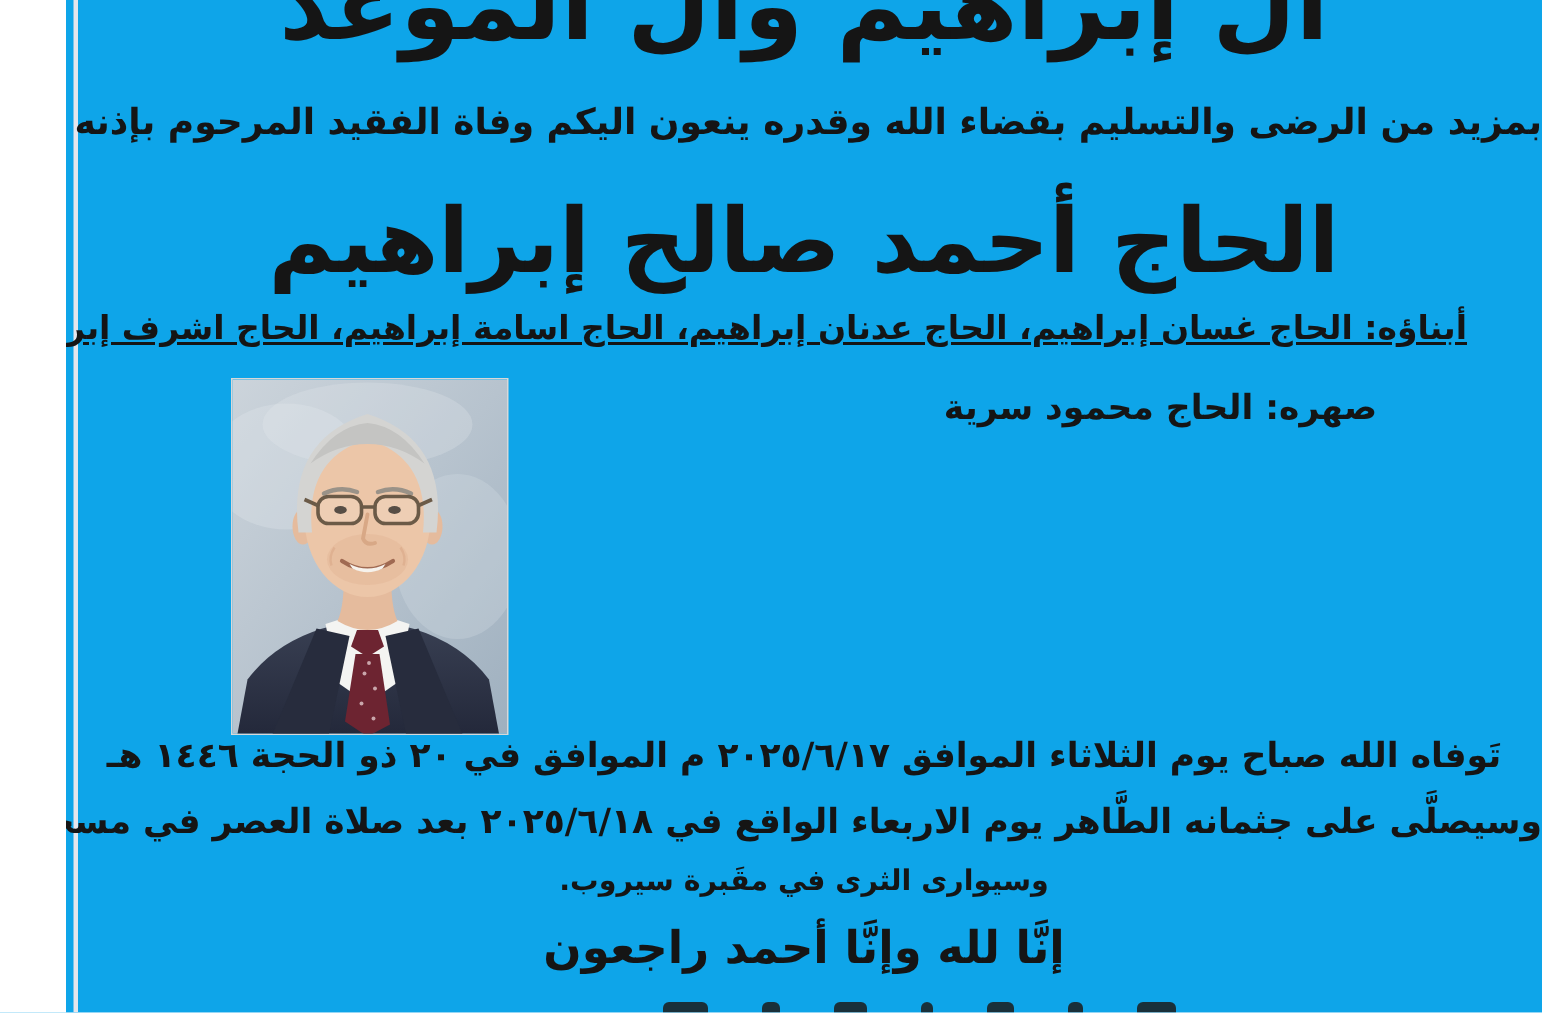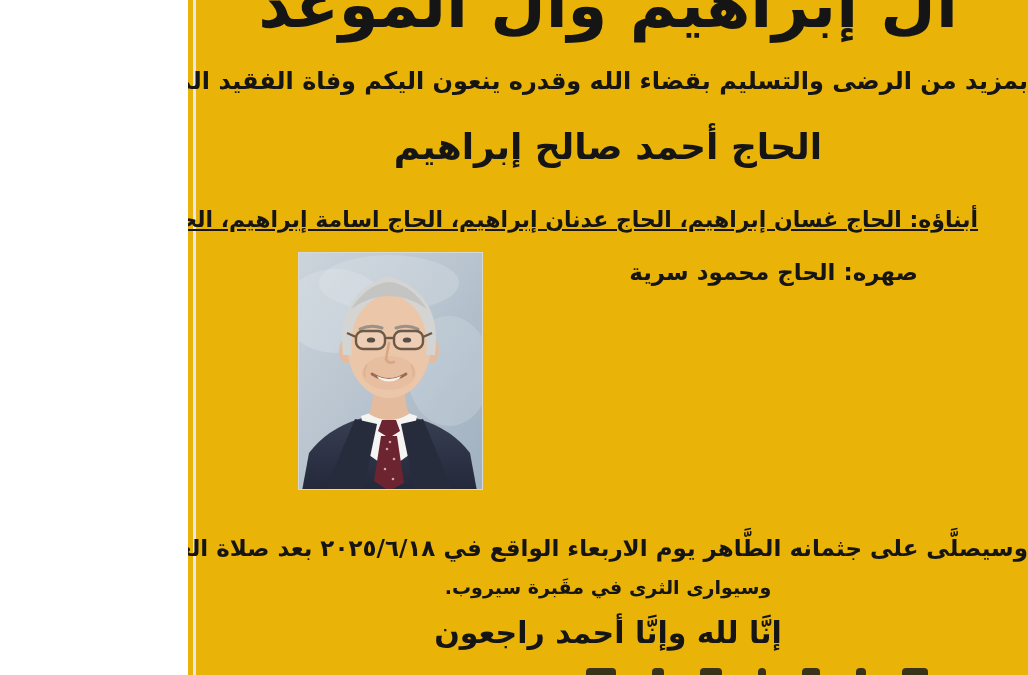--- a/index.html
+++ b/index.html
@@ -2,23 +2,23 @@
 <html lang="ar" dir="rtl"><head>
 <meta charset="utf-8">
 <style>
   html, body {
     margin: 0;
     padding: 0;
     background: #ffffff;
   }
   .page {
     position: relative;
-    width: 840px;
+    width: 984px;
     height: 675px;
-    background: #eab308;
+    background: #0ea5e9;
     overflow: hidden;
     font-family: "DejaVu Sans", sans-serif;
     color: #151515;
     direction: rtl;
   }
   .edge-line {
     position: absolute;
     top: 0;
     bottom: 0;
     width: 3px;
@@ -42,21 +42,21 @@
     top: -30px;
     font-size: 64px;
     line-height: 1.1;
   }
   .intro-line {
     top: 66px;
     font-size: 24px;
   }
   .deceased-name {
     top: 124px;
-    font-size: 36px;
+    font-size: 60px;
   }
   .sons-line {
     top: 206px;
     font-size: 22px;
     padding-left: 40px;
     padding-right: 50px;
     text-decoration: underline;
   }
   .son-in-law-line {
     top: 258px;
@@ -190,20 +190,21 @@
 
       <path d="M92,90 L89,106 Q91,111 97,109" stroke="#d8a886" stroke-width="2.6" fill="none" stroke-linecap="round"></path>
 
       <path d="M75,121 Q92,132 109,121" stroke="#a06a52" stroke-width="2.8" fill="none" stroke-linecap="round"></path>
       <path d="M80,123 Q92,129 104,123 L102,126 Q92,131 82,126 Z" fill="#f6f2ec"></path>
       <path d="M70,112 Q66,118 68,124" stroke="#dcab8c" stroke-width="1.6" fill="none" opacity="0.7"></path>
       <path d="M114,112 Q118,118 116,124" stroke="#dcab8c" stroke-width="1.6" fill="none" opacity="0.7"></path>
     </svg>
   </div>
 
+  <div class="txt center death-date-line">تَوفاه الله صباح يوم الثلاثاء الموافق ٢٠٢٥/٦/١٧ م الموافق في ٢٠ ذو الحجة ١٤٤٦ هـ</div>
 
   <div class="txt center funeral-line">وسيصلَّى على جثمانه الطَّاهر يوم الاربعاء الواقع في ٢٠٢٥/٦/١٨ بعد صلاة العصر في مسجد الغفران</div>
 
   <div class="txt center burial-line">وسيوارى الثرى في مقَبرة سيروب.</div>
 
   <div class="txt center verse-line">إنَّا لله وإنَّا أحمد راجعون</div>
 
   <div class="bottom-clipped-line">
     <span style="width:26px"></span>
     <span style="width:10px"></span>

